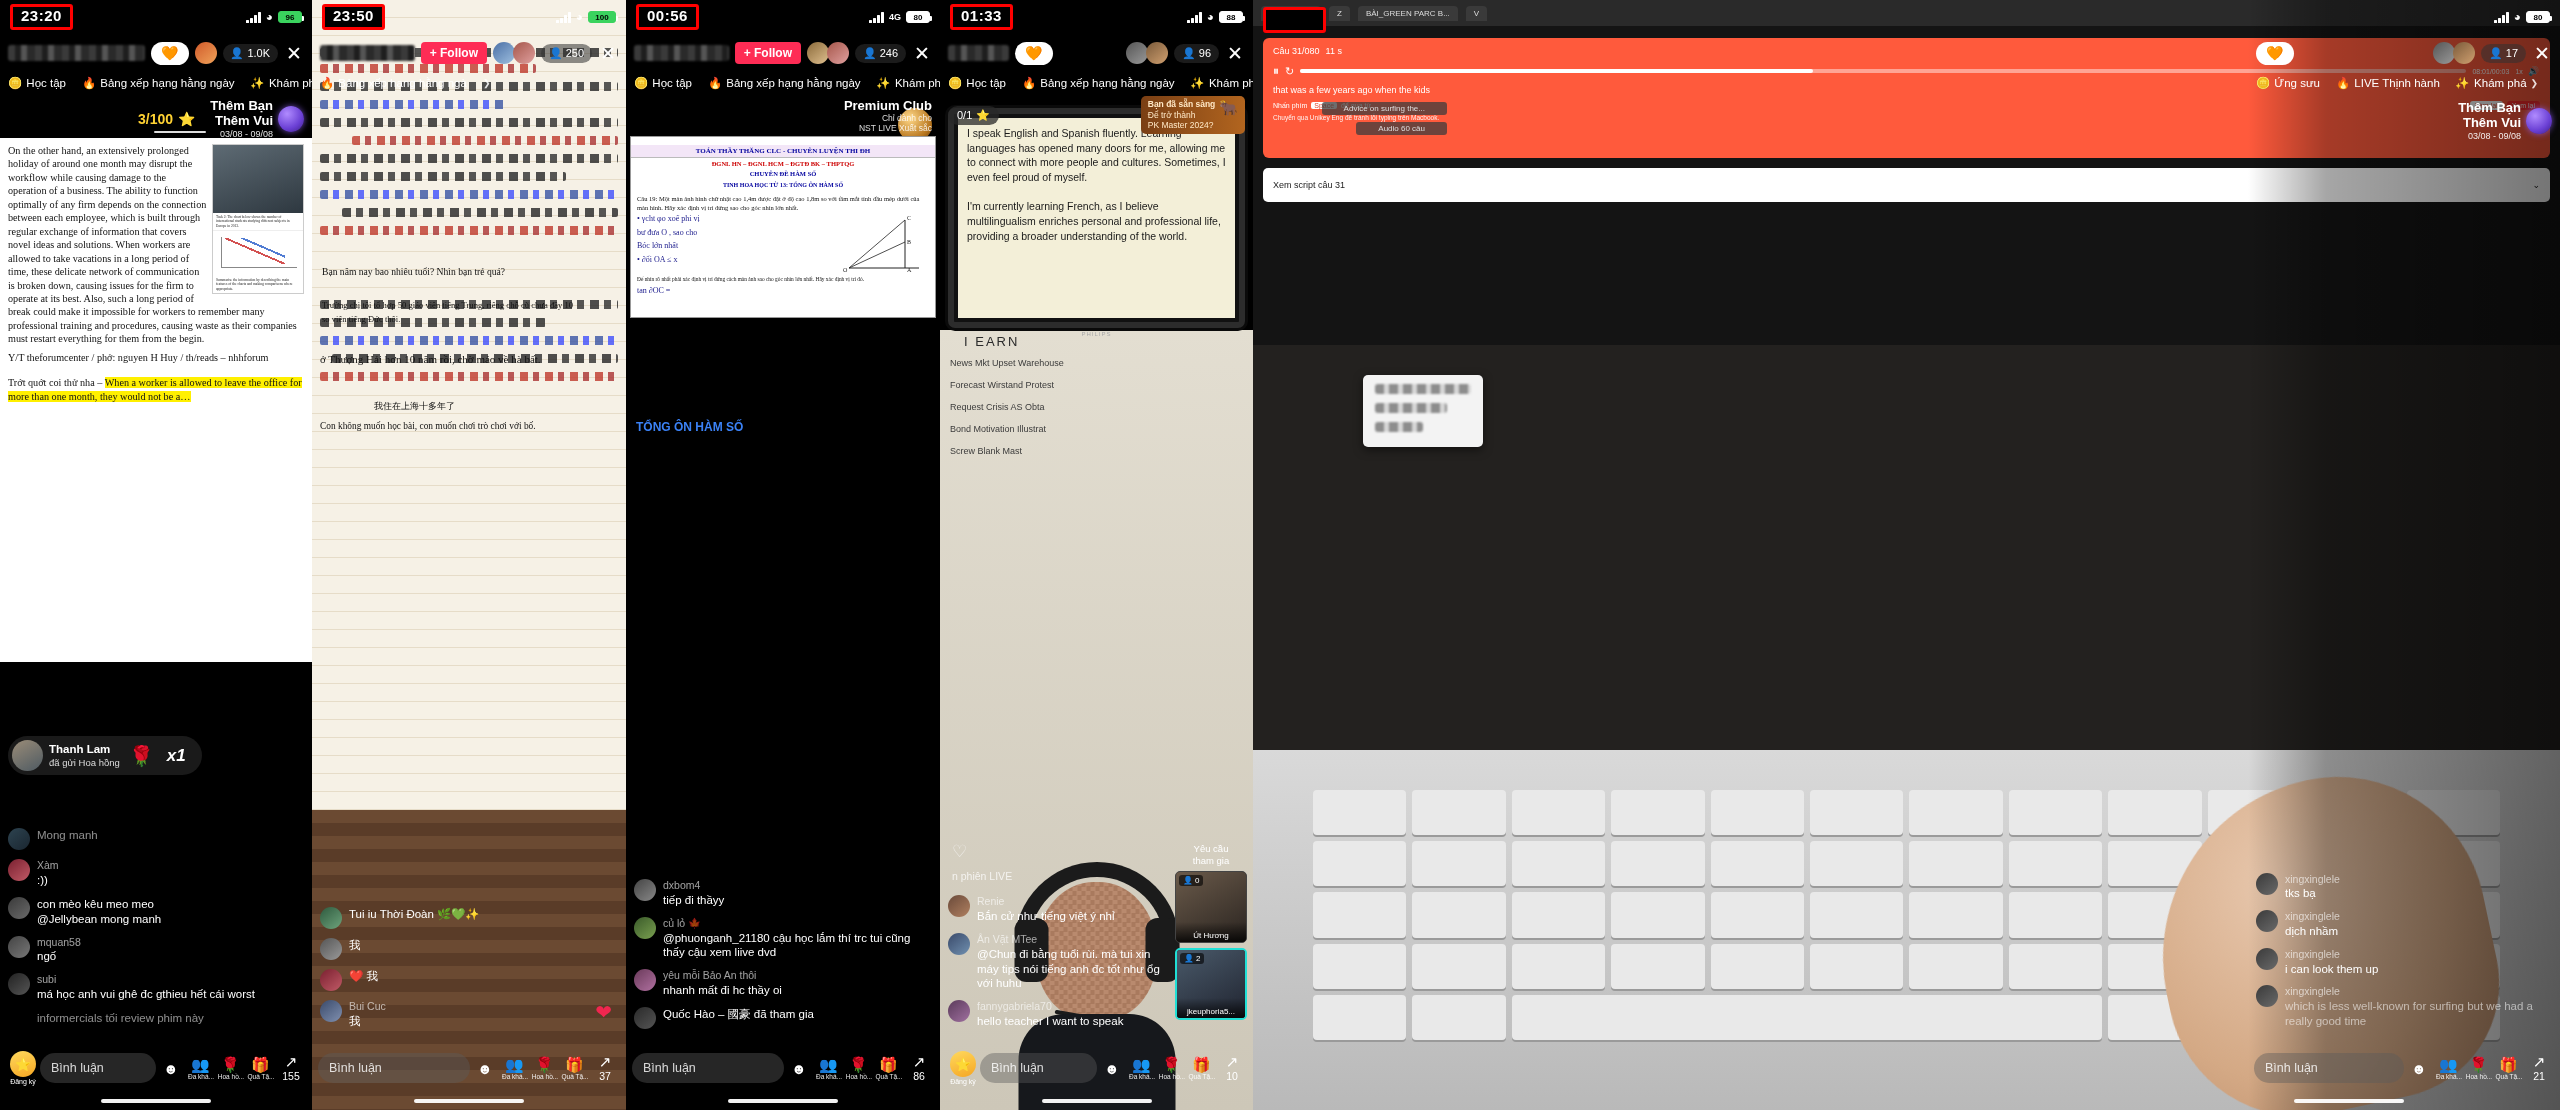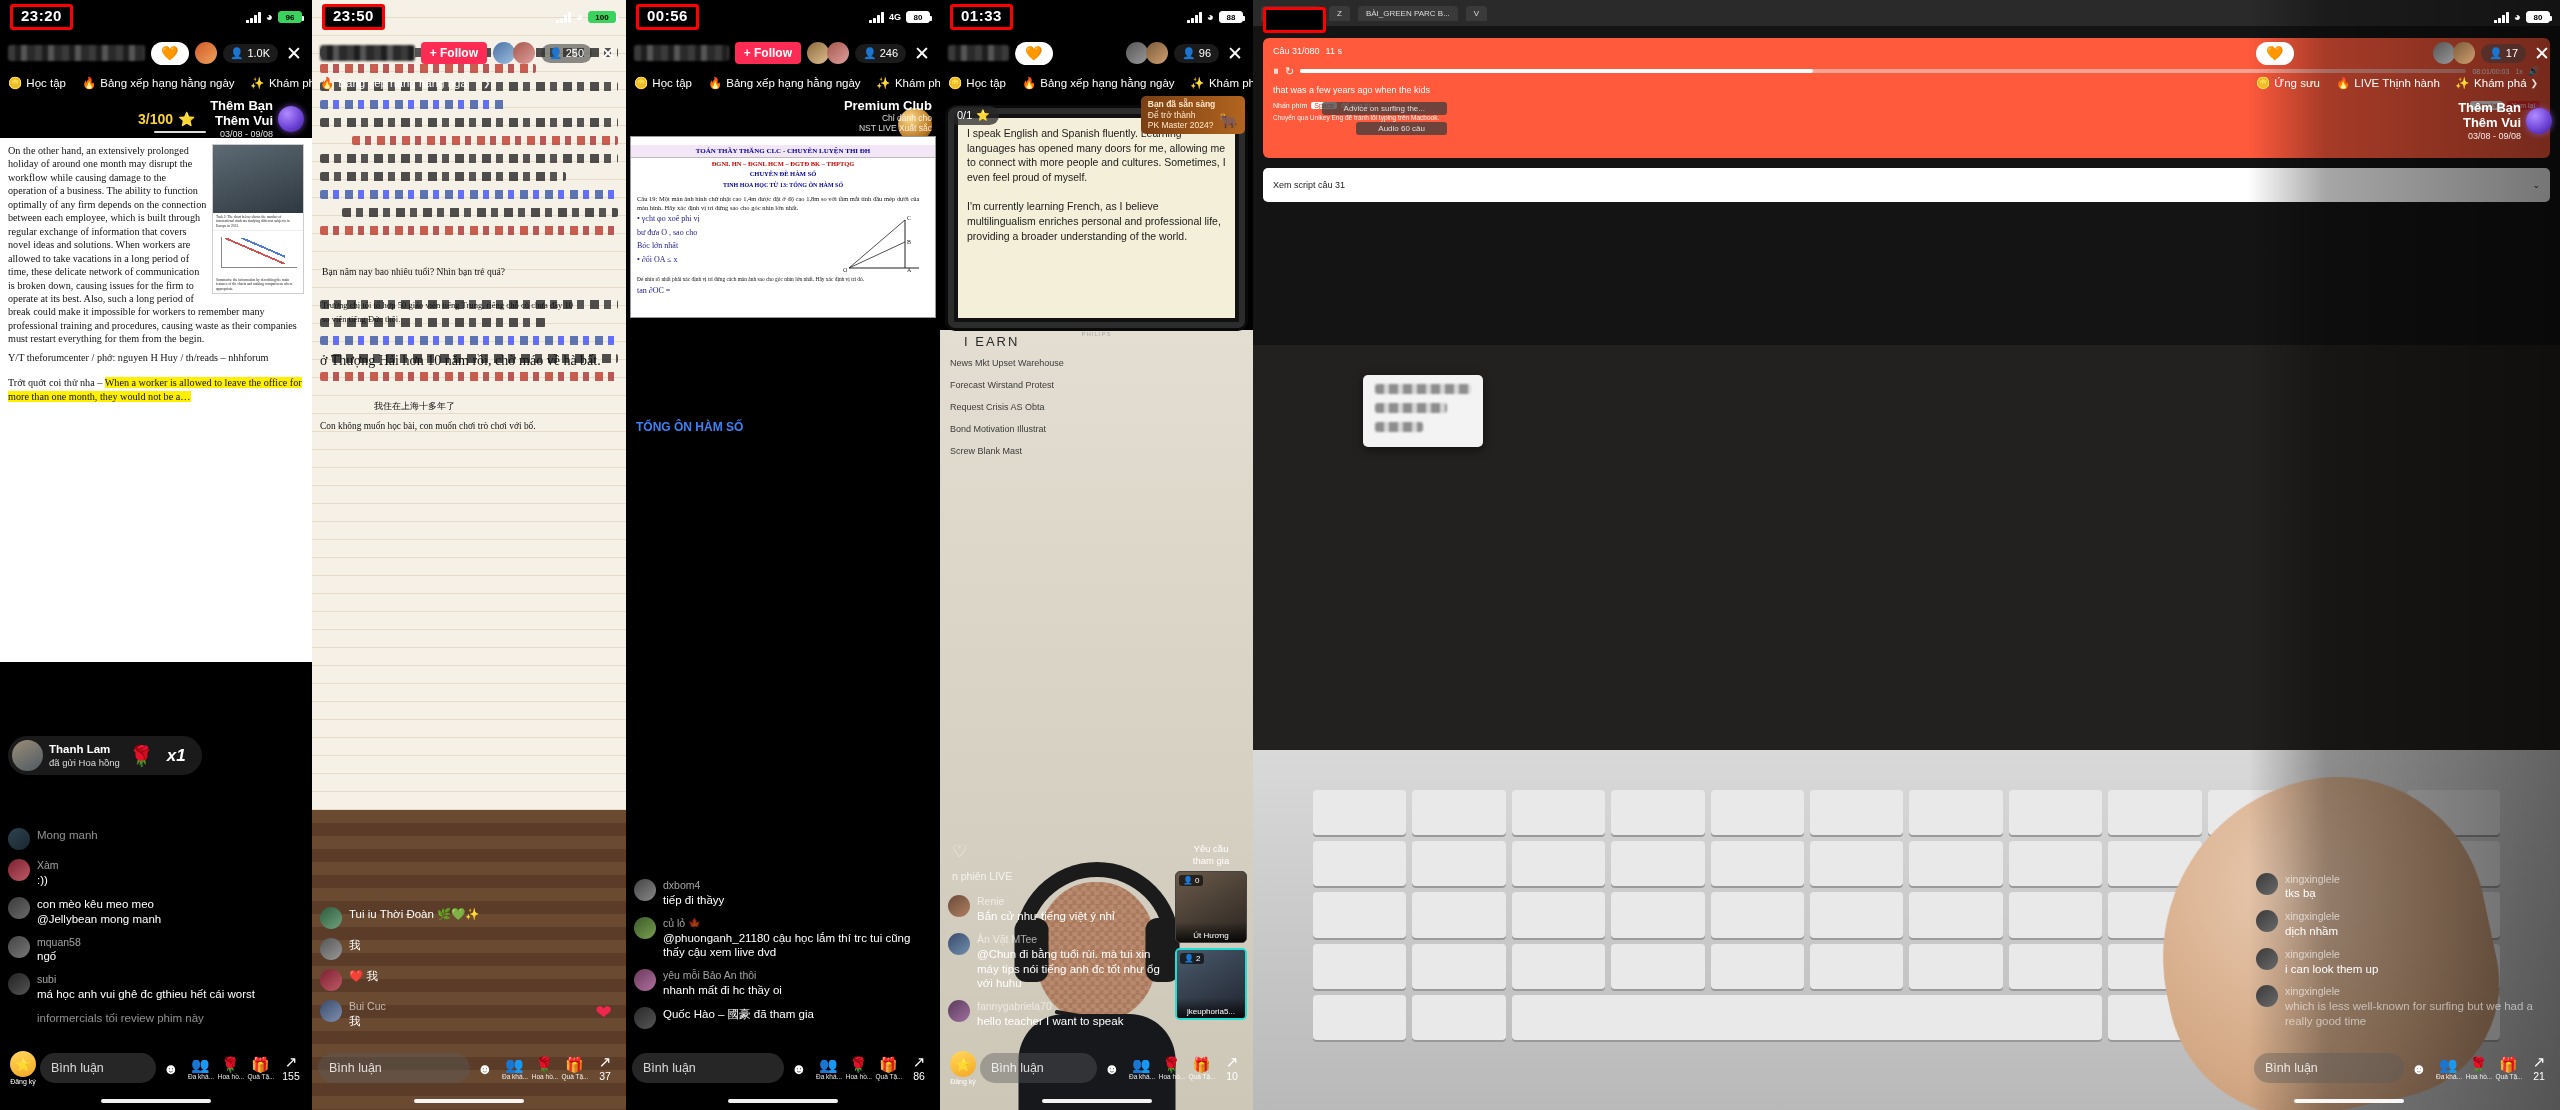--- a/index.html
+++ b/index.html
@@ -295,21 +295,21 @@
 
   .pkbar {
     position: absolute; left: 8px; right: 8px; height: 26px; display: flex;
     align-items: center; gap: 6px; z-index: 33;
   }
   .pkpill {
     display: flex; align-items: center; gap: 4px; background: rgba(40,40,40,.75);
     border-radius: 13px; padding: 3px 9px; color: #fff; font-size: 11px;
   }
   .pkcard {
-    display: flex; align-items: flex-end; gap: 4px; margin-left: auto;
+    display: flex; align-items: flex-start; gap: 4px; margin-left: auto;
     background: linear-gradient(90deg,#7a3f14,#b2651f); border-radius: 5px;
     padding: 3px 7px; color: #ffe8c6; font-size: 8.5px; line-height: 1.25;
   }
 
   
   .lap { position: absolute; inset: 0; background: #23211f; }
   .lapscreen {
     position: absolute; left: 0; top: 0; right: 0; height: 345px;
     background: #141414; overflow: hidden;
   }
@@ -545,21 +545,21 @@
       <div class="hwline" style="top:300px"></div>
       <div class="hwline" style="top:318px;right:80px"></div>
       <div class="hwline hwblue" style="top:336px"></div>
       <div class="hwline" style="top:354px;left:20px"></div>
       <div class="hwline hwred" style="top:372px"></div>
     </div>
     <div class="hwtext" style="top:266px;left:10px;right:10px">Bạn năm nay bao nhiêu tuổi? Nhìn bạn trẻ quá?</div>
     <div class="hwtext" style="top:300px;left:10px;right:10px;font-size:8.6px">Trường chị tôi tổ hợp 50 giáo viên tiếng Trung, riêng chỗ cũ chưa đầy 10</div>
     <div class="hwtext" style="top:314px;left:10px;font-size:8.6px">so viên tiếng Đức thôi.</div>
     <div class="hwtext" style="top:400px;left:62px;font-size:9px">我住在上海十多年了</div>
-    <div class="hwtext" style="top:352px;left:8px;right:8px;font-size:14px">ở Thượng Hải hơn 10 năm rồi, chờ máo về hà bất.</div>
+    <div class="hwtext" style="top:352px;left:8px;right:8px;font-size:11px">ở Thượng Hải hơn 10 năm rồi, chờ máo về hà bất.</div>
     <div class="hwtext" style="top:420px;left:8px;right:8px;font-size:9.4px">Con không muốn học bài, con muốn chơi trò chơi với bố.</div>
 
     <div class="statusbar">
       <div class="clockbox">23:50</div>
       <div class="sb-right">
         <span class="bars">
             <i></i>
             <i></i>
             <i></i>
             <i></i>

